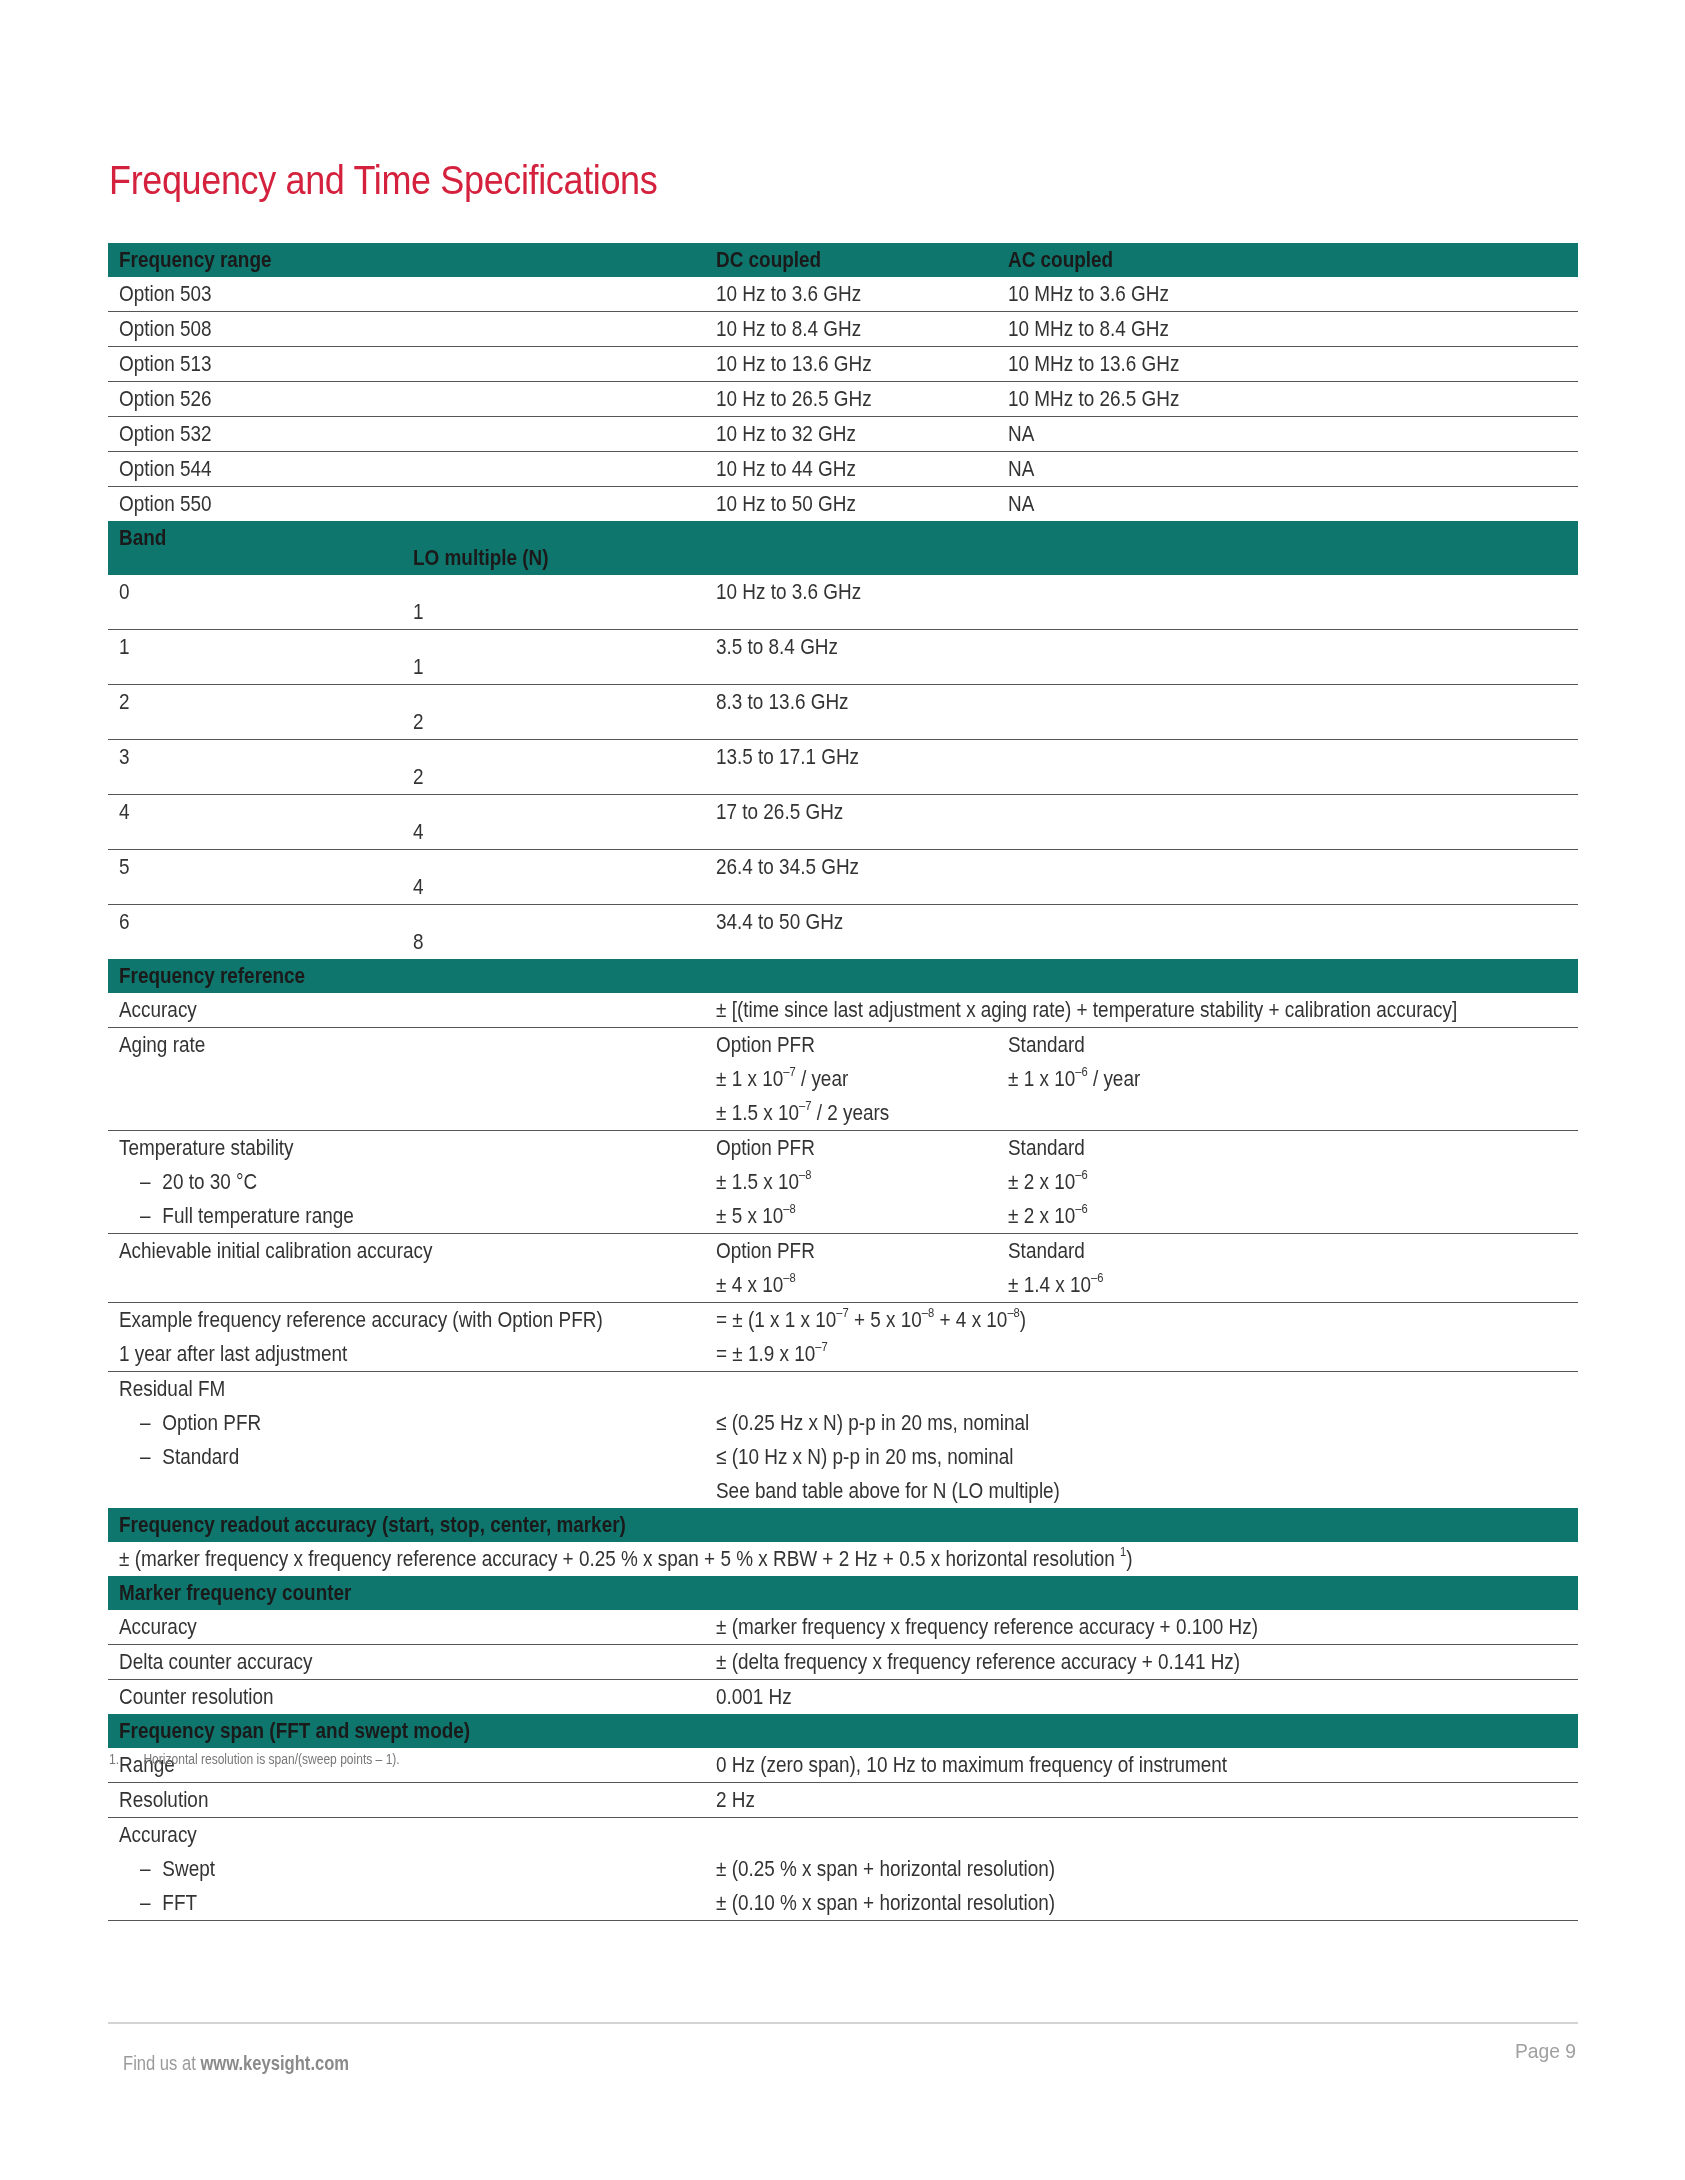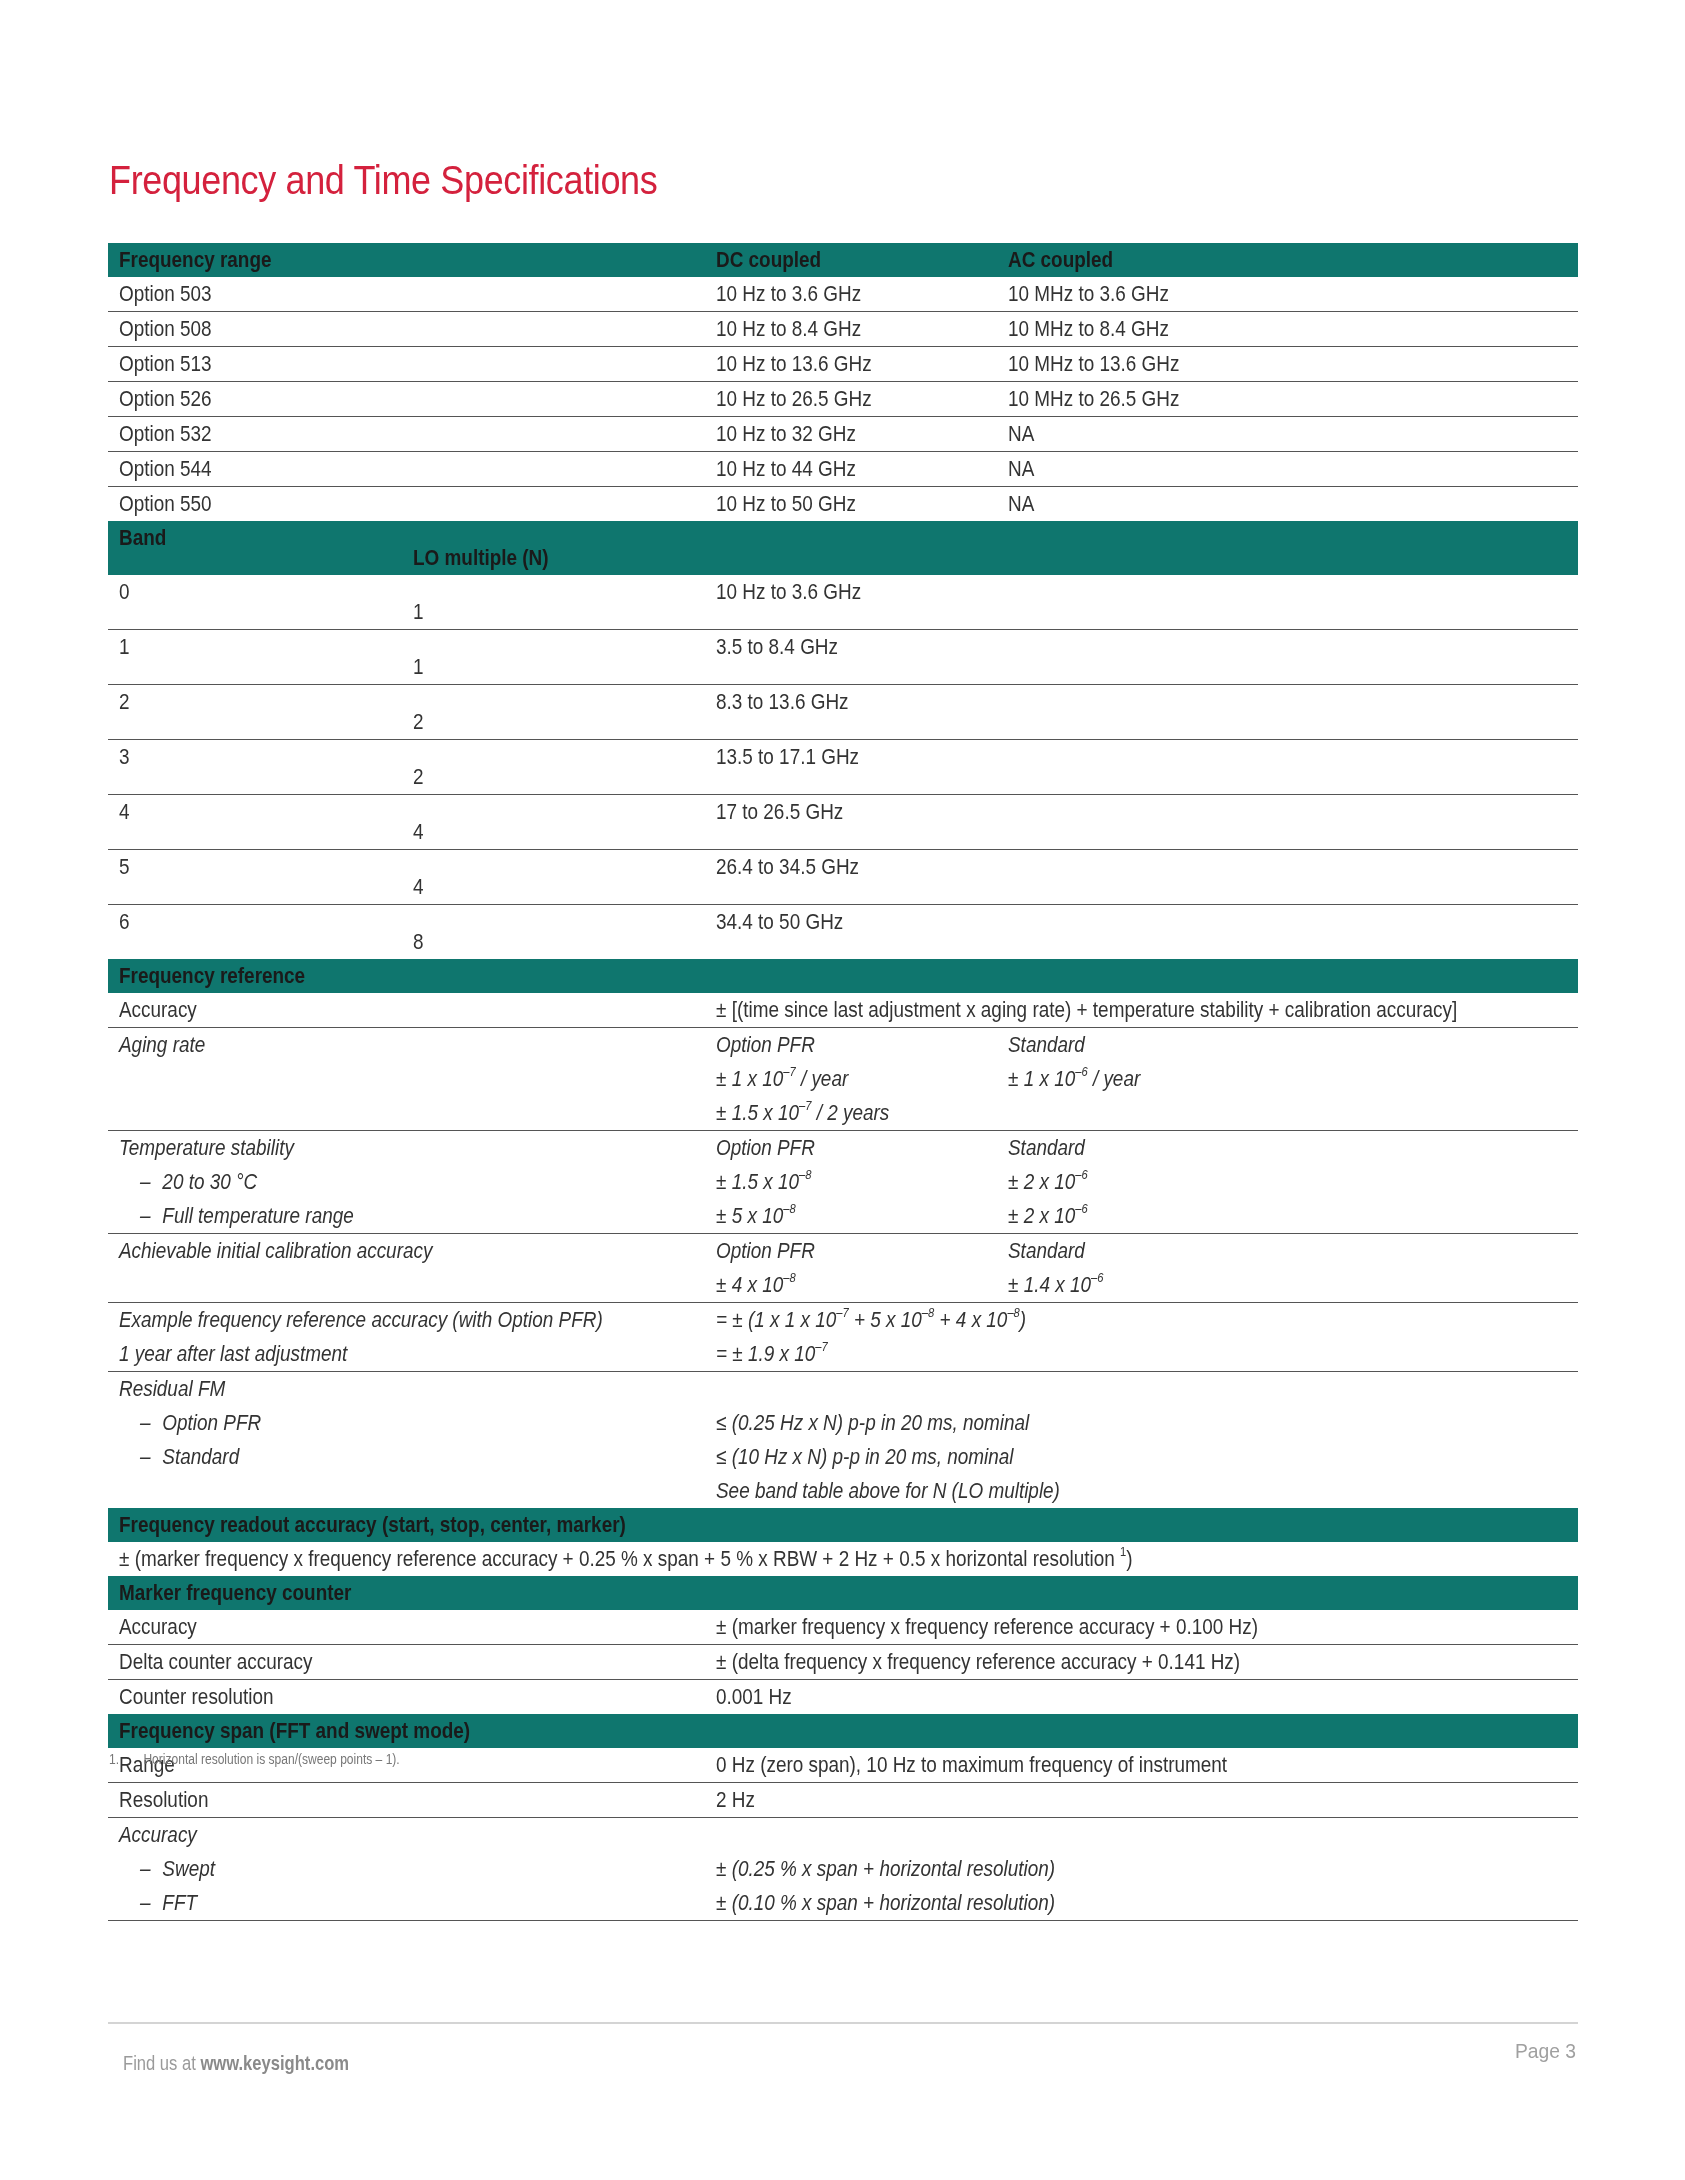--- a/index.html
+++ b/index.html
@@ -14,21 +14,21 @@
   .row.b { border-bottom: 1.8px solid #555555; }
   .cell { box-sizing: border-box; padding-left: 11.4px; font-size: 22px; line-height: 34px;
           white-space: nowrap; }
   .c1 { width: 597px; }
   .c1a { width: 294px; }
   .c1b { width: 303px; margin-top: 20px; }
   .c2 { width: 292px; }
   .c3 { width: 581px; }
   .cwide { width: 873px; }
   .cfull { width: 100%; }
-  .line { display: block; height: 34px; font-style: italic; }
+  .line { display: block; height: 34px; }
   .sub { padding-left: 21px; }
   .dash { display: inline-block; width: 26px; }
   .t { transform: scaleX(0.86); transform-origin: left; display: inline-block; }
   sup { font-size: 13px; line-height: 0; position: relative; top: -1.8px; vertical-align: super; }
   .footnote { position: absolute; left: 109px; top: 1751px; font-size: 14px; color: #777777; }
   .footnote .num { display: inline-block; width: 40px; }
   .footer-line { position: absolute; left: 108px; top: 2022px; width: 1470px; height: 1.8px; background: #d4d4d4; }
   .footer-left { position: absolute; left: 123px; top: 2045px; font-size: 19.3px; color: #9a9a9a; margin-top: 8px; }
   .footer-left b { color: #8a8a8a; }
   .footer-right { position: absolute; right: 109px; top: 2041px; font-size: 19.3px; color: #a0a0a0; }
@@ -251,14 +251,14 @@
       <span class="line"><span class="t">± (0.25 % x span + horizontal resolution)</span></span>
       <span class="line"><span class="t">± (0.10 % x span + horizontal resolution)</span></span>
     </div>
   </div>
 </div>
 
 <div class="footnote"><span class="t"><span class="num">1.</span><span>Horizontal resolution is span/(sweep points – 1).</span></span></div>
 
 <div class="footer-line"></div>
 <div class="footer-left"><span class="t"><span>Find us at </span><b>www.keysight.com</b></span></div>
-<div class="footer-right"><span>Page 3</span></div>
+<div class="footer-right"><span>Page 9</span></div>
 
 
 </body></html>

